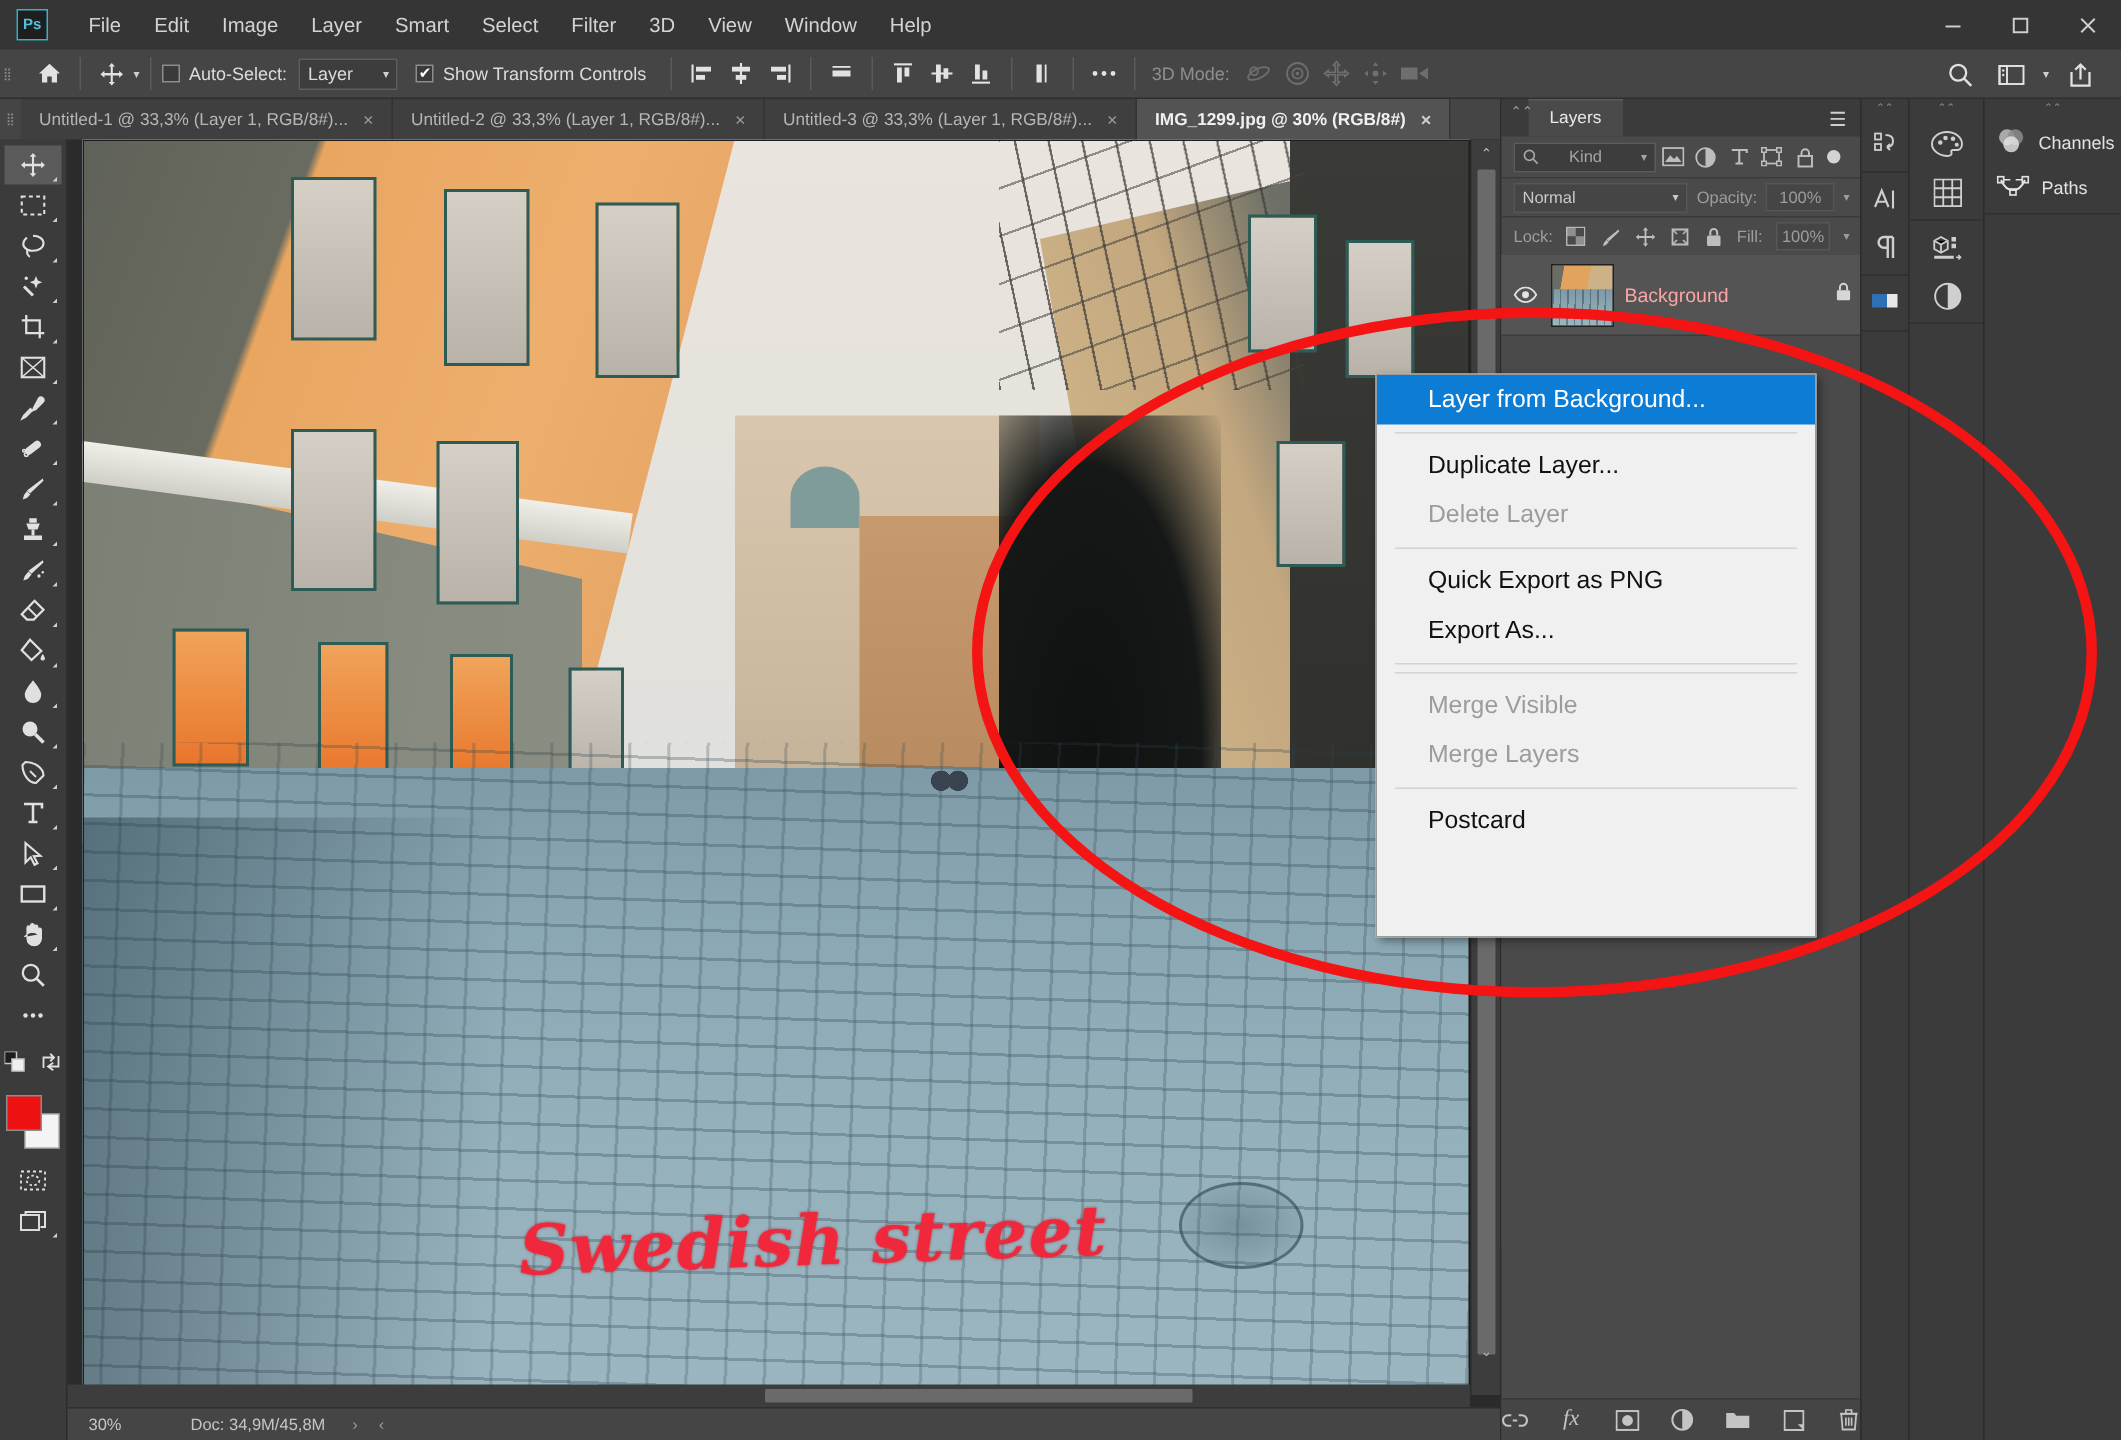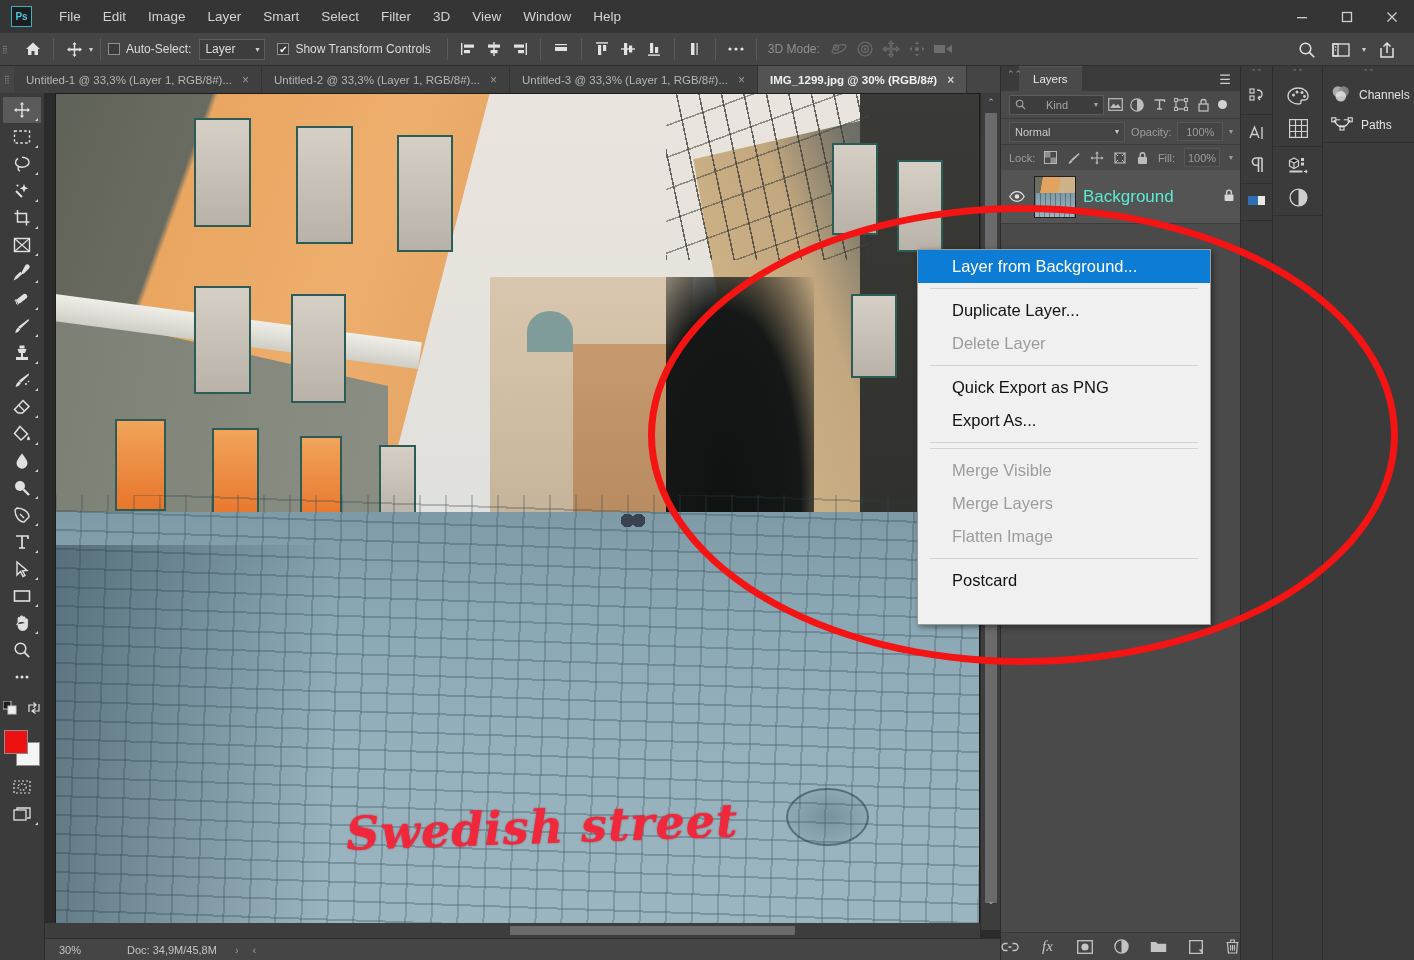--- a/index.html
+++ b/index.html
@@ -258,21 +258,21 @@
   }
   .thumb:before{
     content:""; position:absolute; left:0;top:0;width:100%;height:40%;
     background:linear-gradient(100deg,#6b6d62 0 18%, #e2a35f 19% 60%, #cdb287 61% 100%);
   }
   .thumb:after{
     content:""; position:absolute; left:0;bottom:0;width:100%;height:58%;
     background:repeating-linear-gradient(92deg, rgba(40,62,72,.45) 0 1px, rgba(0,0,0,0) 1px 5px),
                linear-gradient(180deg,#7e9aa6,#9cb6c0);
   }
-  .layer-name{ flex:1; font-size:17px; color:#5eead4; }
+  .layer-name{ flex:1; font-size:13px; color:#fca5a5; }
   .layers-list{ position:relative; height:660px; background:#4a4a4a; }
   .panel-footer{
     position:absolute; left:0; bottom:0; width:240px; height:28px; background:#454545;
     display:flex; align-items:center; justify-content:center; gap:20px;
     border-top:1px solid #393939;
   }
   .pf-ic{ color:#c4c4c4; display:flex;align-items:center;justify-content:center; width:18px;height:18px;}
 
   
   .rail{
@@ -1025,20 +1025,19 @@
       <div class="ctx-sep"></div>
       <div class="ctx-item">Duplicate Layer...</div>
       <div class="ctx-item dis">Delete Layer</div>
       <div class="ctx-sep"></div>
       <div class="ctx-item">Quick Export as PNG</div>
       <div class="ctx-item">Export As...</div>
       <div class="ctx-sep"></div>
       <div class="ctx-sep"></div>
       <div class="ctx-item dis">Merge Visible</div>
       <div class="ctx-item dis">Merge Layers</div>
-      <div class="ctx-item dis">Flatten Image</div>
       <div class="ctx-sep"></div>
       <div class="ctx-item">Postcard</div>
     </div>
 
   <div class="ellipse"></div>
 
 </div>
 
 </body></html>

